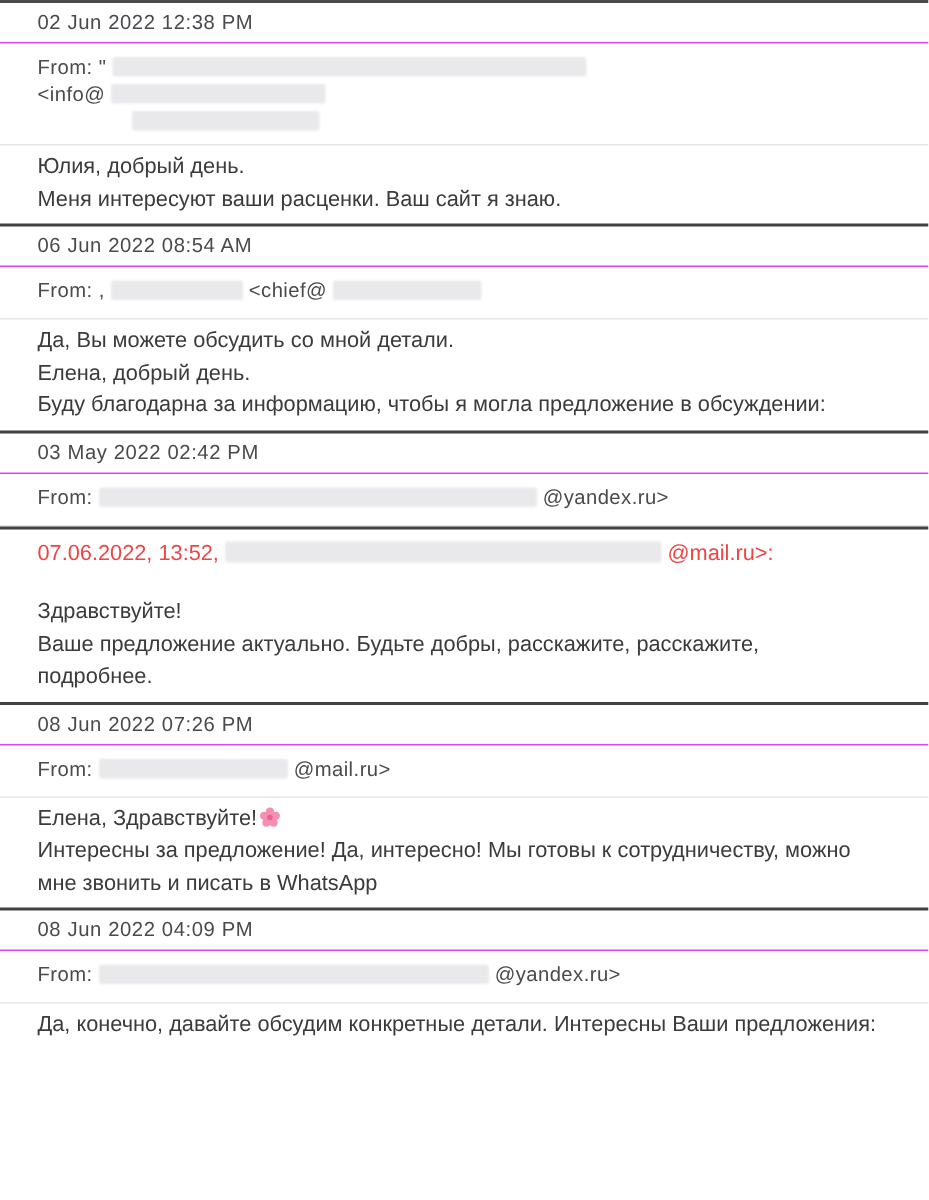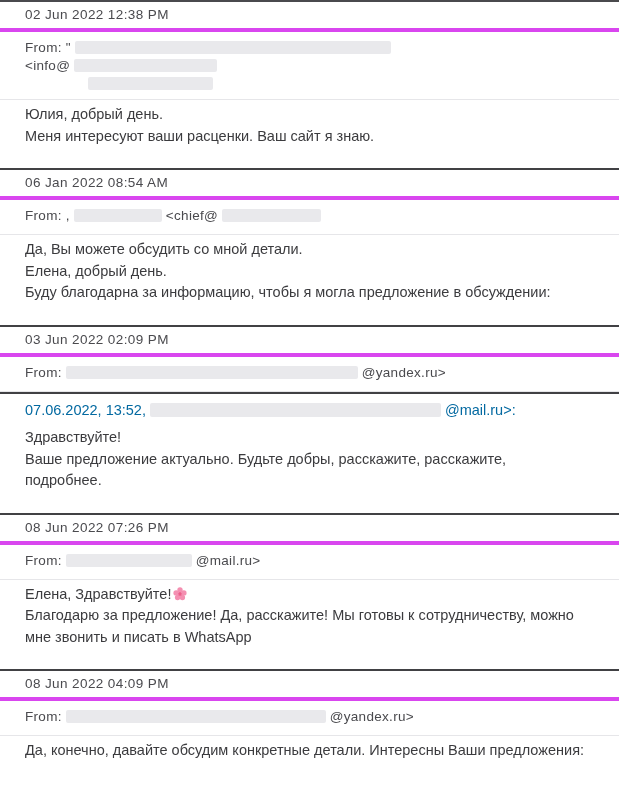--- a/index.html
+++ b/index.html
@@ -14,47 +14,47 @@
   .thread { width: 619px; }
 
   .email-block { border-top: 2px solid #414144; }
   .email-block:first-child { border-top: 2px solid #4a4a4d; }
 
   .date-row {
     padding: 6px 25px 6px;
     font-size: 13.5px;
     letter-spacing: 0.4px;
     color: #4a4a4e;
-    border-bottom: 4px solid #d946ef;
+    border-bottom: 1px solid #d946ef;
     line-height: 14px;
   }
 
   .from-row {
     padding: 7px 25px 9px;
     font-size: 13.5px;
     letter-spacing: 0.3px;
     color: #4a4a4e;
     border-bottom: 1px solid #e6e6e9;
     line-height: 18px;
   }
   .from-line { white-space: nowrap; }
 
-  .body-rows { padding: 5px 25px 20px; }
+  .body-rows { padding: 5px 25px 4px; }
   .body-rows p {
     margin: 0 0 2px 0;
     font-size: 14.5px;
     line-height: 19.5px;
     color: #3b3b3e;
     white-space: nowrap;
   }
   .quote-line {
     font-size: 14.5px;
     line-height: 19.5px;
-    color: #0369a1;
-    margin: 2px 0 8px 0;
+    color: #ef4444;
+    margin: 2px 0 20px 0;
     white-space: nowrap;
   }
 
   .redact {
     display: inline-block;
     background: #e9e9ec;
     border-radius: 2px;
     height: 13px;
     vertical-align: -2px;
     margin: 0 4px;
@@ -86,33 +86,33 @@
       <div class="from-line"><span>From: "</span><span class="redact e1-r1"></span></div>
       <div class="from-line"><span>&lt;info@</span><span class="redact e1-r2"></span><span class="redact e1-r3"></span></div>
     </div>
     <div class="body-rows">
       <p>Юлия, добрый день.</p>
       <p>Меня интересуют ваши расценки. Ваш сайт я знаю.</p>
     </div>
   </div>
 
   <div class="email-block">
-    <div class="date-row">06 Jan 2022 08:54 AM</div>
+    <div class="date-row">06 Jun 2022 08:54 AM</div>
     <div class="from-row">
       <div class="from-line"><span>From: ,</span><span class="redact e2-r1"></span><span>&lt;chief@</span><span class="redact e2-r2"></span></div>
     </div>
     <div class="body-rows">
       <p>Да, Вы можете обсудить со мной детали.</p>
       <p>Елена, добрый день.</p>
       <p>Буду благодарна за информацию, чтобы я могла предложение в обсуждении:</p>
     </div>
   </div>
 
   <div class="email-block">
-    <div class="date-row">03 Jun 2022 02:09 PM</div>
+    <div class="date-row">03 May 2022 02:42 PM</div>
     <div class="from-row">
       <div class="from-line"><span>From:</span><span class="redact e3-r1"></span><span>@yandex.ru&gt;</span></div>
     </div>
   </div>
 
   <div class="email-block">
     <div class="body-rows">
       <div class="quote-line"><span>07.06.2022, 13:52,</span><span class="redact tall e4-r1"></span><span>@mail.ru&gt;:</span></div>
       <p>Здравствуйте!</p>
       <p>Ваше предложение актуально. Будьте добры, расскажите, расскажите,</p>
@@ -129,21 +129,21 @@
       <p><span>Елена, Здравствуйте!</span><svg class="emoji-icon" width="14" height="14" viewBox="0 0 14 14" aria-label="🌸">
             <g fill="#f48fb1">
               <circle cx="7" cy="3" r="2.7"></circle>
               <circle cx="10.9" cy="5.9" r="2.7"></circle>
               <circle cx="9.4" cy="10.5" r="2.7"></circle>
               <circle cx="4.6" cy="10.5" r="2.7"></circle>
               <circle cx="3.1" cy="5.9" r="2.7"></circle>
             </g>
             <circle cx="7" cy="7" r="1.9" fill="#ec5f8a"></circle>
           </svg></p>
-      <p>Благодарю за предложение! Да, расскажите!  Мы готовы к сотрудничеству, можно</p>
+      <p>Интересны за предложение! Да, интересно!  Мы готовы к сотрудничеству, можно</p>
       <p>мне звонить и писать в WhatsApp</p>
     </div>
   </div>
 
   <div class="email-block">
     <div class="date-row">08 Jun 2022 04:09 PM</div>
     <div class="from-row">
       <div class="from-line"><span>From:</span><span class="redact e6-r1"></span><span>@yandex.ru&gt;</span></div>
     </div>
     <div class="body-rows">

